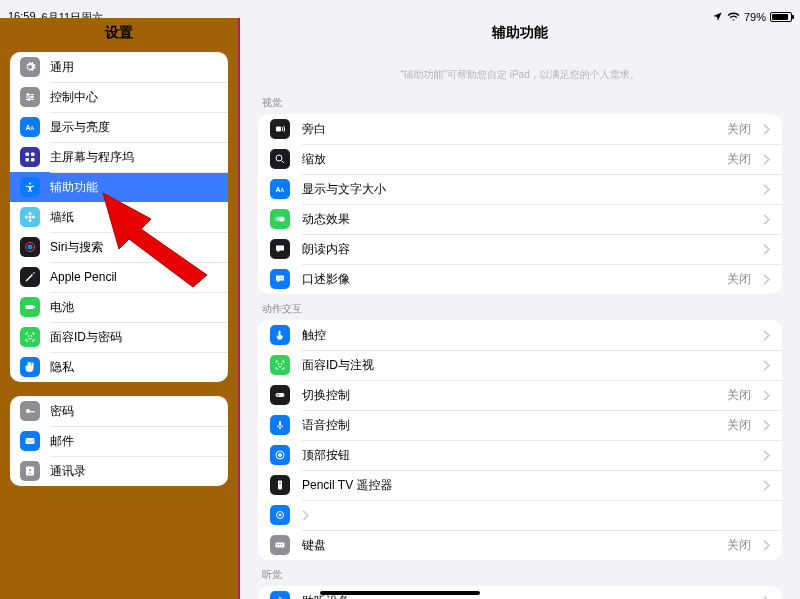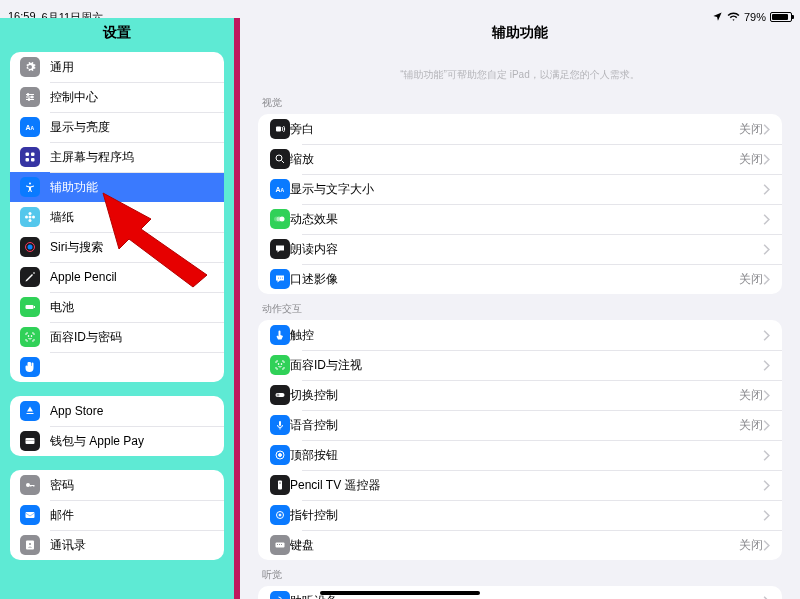--- a/index.html
+++ b/index.html
@@ -5,38 +5,38 @@
   * { box-sizing: border-box; margin: 0; padding: 0; }
   html, body { width: 800px; height: 599px; overflow: hidden; font-family: -apple-system, "Helvetica Neue", Arial, sans-serif; background: #f2f2f7; color: #000; }
   .statusbar { position: absolute; top: 8px; left: 0; right: 0; height: 18px; display: flex; align-items: center; font-size: 11px; padding: 0 8px; }
   .statusbar .left { display: flex; gap: 6px; }
   .statusbar .right { margin-left: auto; display: flex; align-items: center; gap: 4px; }
   .battery-shell { width: 22px; height: 10px; border: 1px solid #000; border-radius: 2px; position: relative; display: inline-block; }
   .battery-shell::after { content: ""; position: absolute; right: -3px; top: 2px; width: 2px; height: 4px; background: #000; border-radius: 0 1px 1px 0; }
   .battery-fill { position: absolute; left: 1px; top: 1px; bottom: 1px; width: 79%; background: #000; border-radius: 1px; }
 
   .columns { position: absolute; top: 18px; left: 0; right: 0; bottom: 0; display: flex; }
-  .sidebar { width: 240px; flex: none; border-right: 6px solid #be185d; display: flex; flex-direction: column; background: #5eead4; }
+  .sidebar { width: 240px; flex: none; border-right: 2px solid #be185d; display: flex; flex-direction: column; background: #a16207; }
   .sidebar h1 { text-align: center; font-size: 14px; font-weight: 600; padding: 6px 0 10px; }
   .side-scroll { flex: 1; overflow: hidden; padding: 0 10px 2px; }
   .group { background: #fff; border-radius: 10px; overflow: hidden; margin-bottom: 14px; }
   .row { display: flex; align-items: center; height: 30px; padding: 0 10px; gap: 10px; position: relative; }
   .group .row + .row::before { content: ""; position: absolute; left: 40px; right: 0; top: 0; height: 1px; background: #e5e5ea; }
   .row.selected { background: #3a7afe; color: #fff; }
   .row.selected + .row::before { display:none; }
   .row .label { font-size: 12px; flex: 1; white-space: nowrap; overflow: hidden; text-overflow: ellipsis; }
   .icon { width: 20px; height: 20px; border-radius: 5px; display: flex; align-items: center; justify-content: center; flex: none; }
   .icon svg { width: 12px; height: 12px; }
 
   .main { flex: 1; display: flex; flex-direction: column; }
   .main h1 { text-align: center; font-size: 14px; font-weight: 600; padding: 6px 0 10px; }
   .main-scroll { flex: 1; overflow: hidden; padding: 0 18px 10px; margin-top: 16px; }
   .sec-header { font-size: 10px; color: #8a8a8e; padding: 8px 4px 4px; }
   .mgroup { background: #fff; border-radius: 10px; overflow: hidden; }
-  .mrow { display: flex; align-items: center; height: 30px; padding: 0 12px; gap: 0; position: relative; }
+  .mrow { display: flex; align-items: center; height: 30px; padding: 0 12px; gap: 12px; position: relative; }
   .mgroup .mrow + .mrow::before { content: ""; position: absolute; left: 44px; right: 0; top: 0; height: 1px; background: #e5e5ea; }
   .mrow .label { font-size: 12px; flex: 1; }
   .mrow .value { font-size: 12px; color: #8a8a8e; }
   .chev { color: #c7c7cc; }
   .chev svg { width: 7px; height: 11px; display:block; }
   .intro { font-size: 10px; color: #8a8a8e; text-align: center; padding-bottom: 6px; opacity:.6; }
 
   .arrow-overlay { position: absolute; pointer-events: none; }
 
   .homebar { position: absolute; left: 50%; bottom: 4px; transform: translateX(-50%); width: 160px; height: 4px; background: #000; border-radius: 2px; }
@@ -165,39 +165,21 @@
               </svg>
             </span>
             <span class="label">面容ID与密码</span>
           </div>
           <div class="row">
             <span class="icon" style="background: rgb(10, 122, 255);">
               <svg viewBox="0 0 24 24" fill="#fff">
                 <path d="M12 2a2 2 0 012 2v6h1V5a2 2 0 114 0v9a8 8 0 01-16 0v-3a2 2 0 114 0V4a2 2 0 012-2z"></path>
               </svg>
             </span>
-          </div>
-        </div>
-        <div class="group">
-          <div class="row">
-            <span class="icon" style="background: rgb(10, 122, 255);">
-              <svg viewBox="0 0 24 24" fill="#fff">
-                <path d="M12 3l6 10H6zM5 16h14v2H5z"></path>
-              </svg>
-            </span>
-            <span class="label">App Store</span>
-          </div>
-          <div class="row">
-            <span class="icon" style="background: rgb(28, 28, 30);">
-              <svg viewBox="0 0 24 24" fill="#fff">
-                <rect x="3" y="6" width="18" height="12" rx="2"></rect>
-                <rect x="3" y="10" width="18" height="2" fill="#000" opacity=".3"></rect>
-              </svg>
-            </span>
-            <span class="label">钱包与 Apple Pay</span>
+            <span class="label">隐私</span>
           </div>
         </div>
         <div class="group">
           <div class="row">
             <span class="icon" style="background: rgb(142, 142, 147);">
               <svg viewBox="0 0 24 24" fill="#fff">
                 <circle cx="8" cy="12" r="4"></circle>
                 <path d="M12 12h9v3h-3v-1h-3v1h-3z"></path>
               </svg>
             </span>
@@ -411,21 +393,20 @@
               </svg>
             </span>
           </div>
           <div class="mrow">
             <span class="icon" style="background: rgb(10, 122, 255);">
               <svg viewBox="0 0 24 24" fill="none" stroke="#fff" stroke-width="2">
                 <circle cx="12" cy="12" r="7"></circle>
                 <circle cx="12" cy="12" r="2" fill="#fff"></circle>
               </svg>
             </span>
-            <span class="label">指针控制</span>
             <span class="chev">
               <svg viewBox="0 0 8 14">
                 <path d="M1 1l6 6-6 6" fill="none" stroke="#c7c7cc" stroke-width="2"></path>
               </svg>
             </span>
           </div>
           <div class="mrow">
             <span class="icon" style="background: rgb(142, 142, 147);">
               <svg viewBox="0 0 24 24" fill="#fff">
                 <rect x="3" y="7" width="18" height="10" rx="2"></rect>

